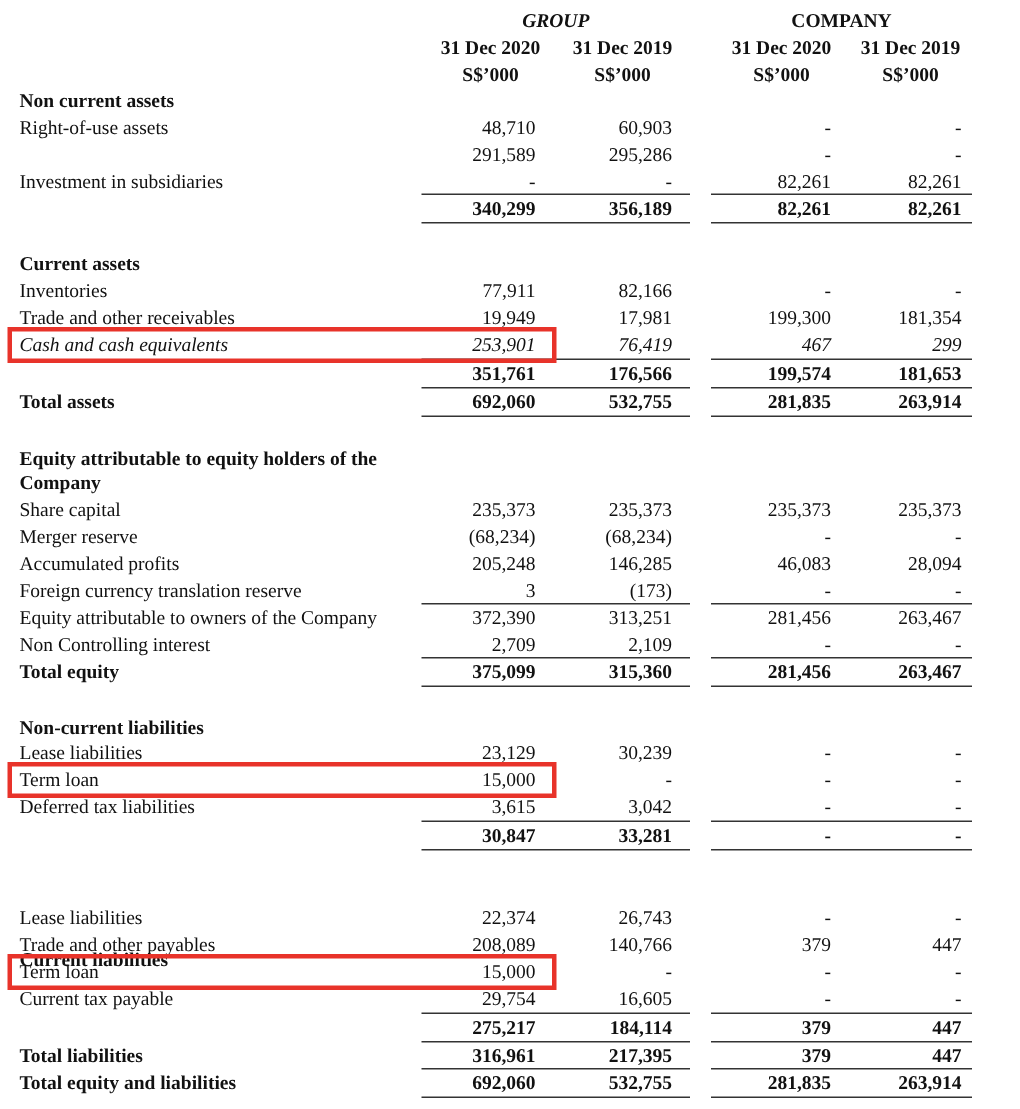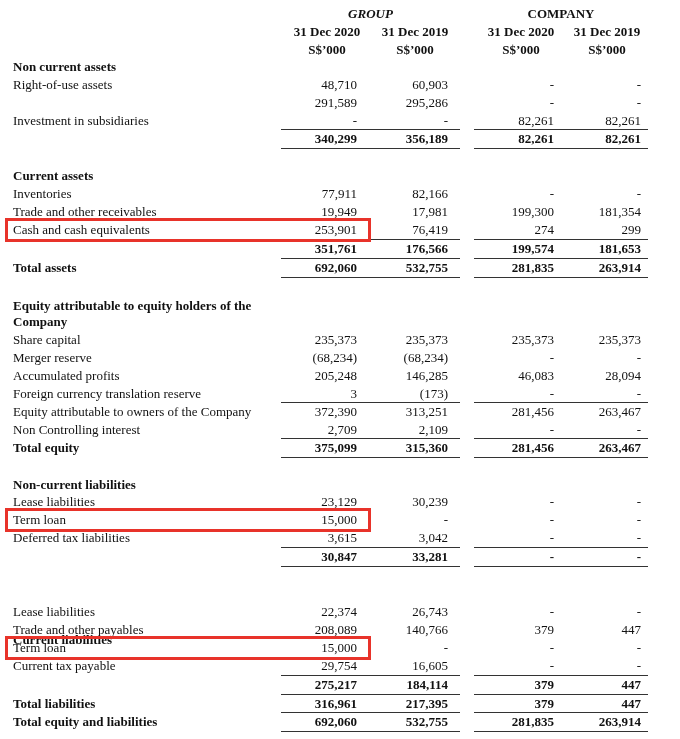--- a/index.html
+++ b/index.html
@@ -80,25 +80,25 @@
   <span class="num c2">-</span>
   <span class="num c3">-</span>
 </div>
 <div class="row" style="top:203px;">
   <span class="lbl">Trade and other receivables</span>
   <span class="num c0">19,949</span>
   <span class="num c1">17,981</span>
   <span class="num c2">199,300</span>
   <span class="num c3">181,354</span>
 </div>
-<div class="row" style="top:221px;">
+<div class="row" style="top:221px;font-style:italic;">
   <span class="lbl">Cash and cash equivalents</span>
   <span class="num c0">253,901</span>
   <span class="num c1">76,419</span>
-  <span class="num c2">274</span>
+  <span class="num c2">467</span>
   <span class="num c3">299</span>
 </div>
 <div class="line lg" style="top:239px;"></div>
 <div class="line lc" style="top:239px;"></div>
 <div class="row b" style="top:240px;">
   <span class="num c0">351,761</span>
   <span class="num c1">176,566</span>
   <span class="num c2">199,574</span>
   <span class="num c3">181,653</span>
 </div>

